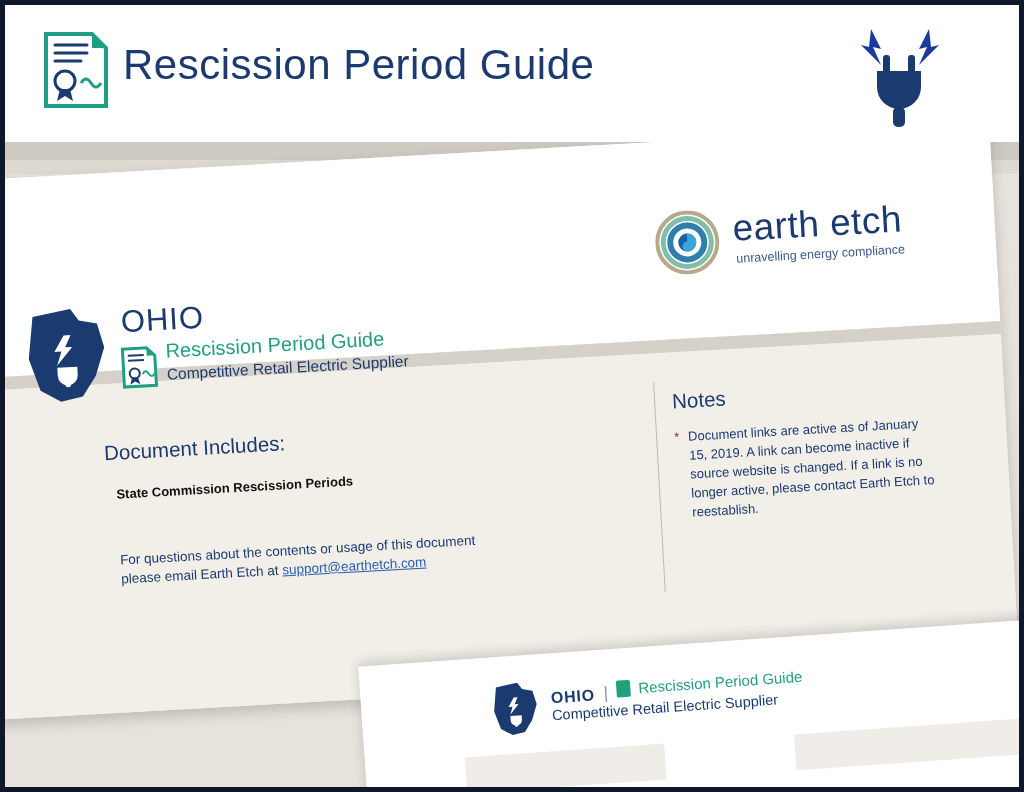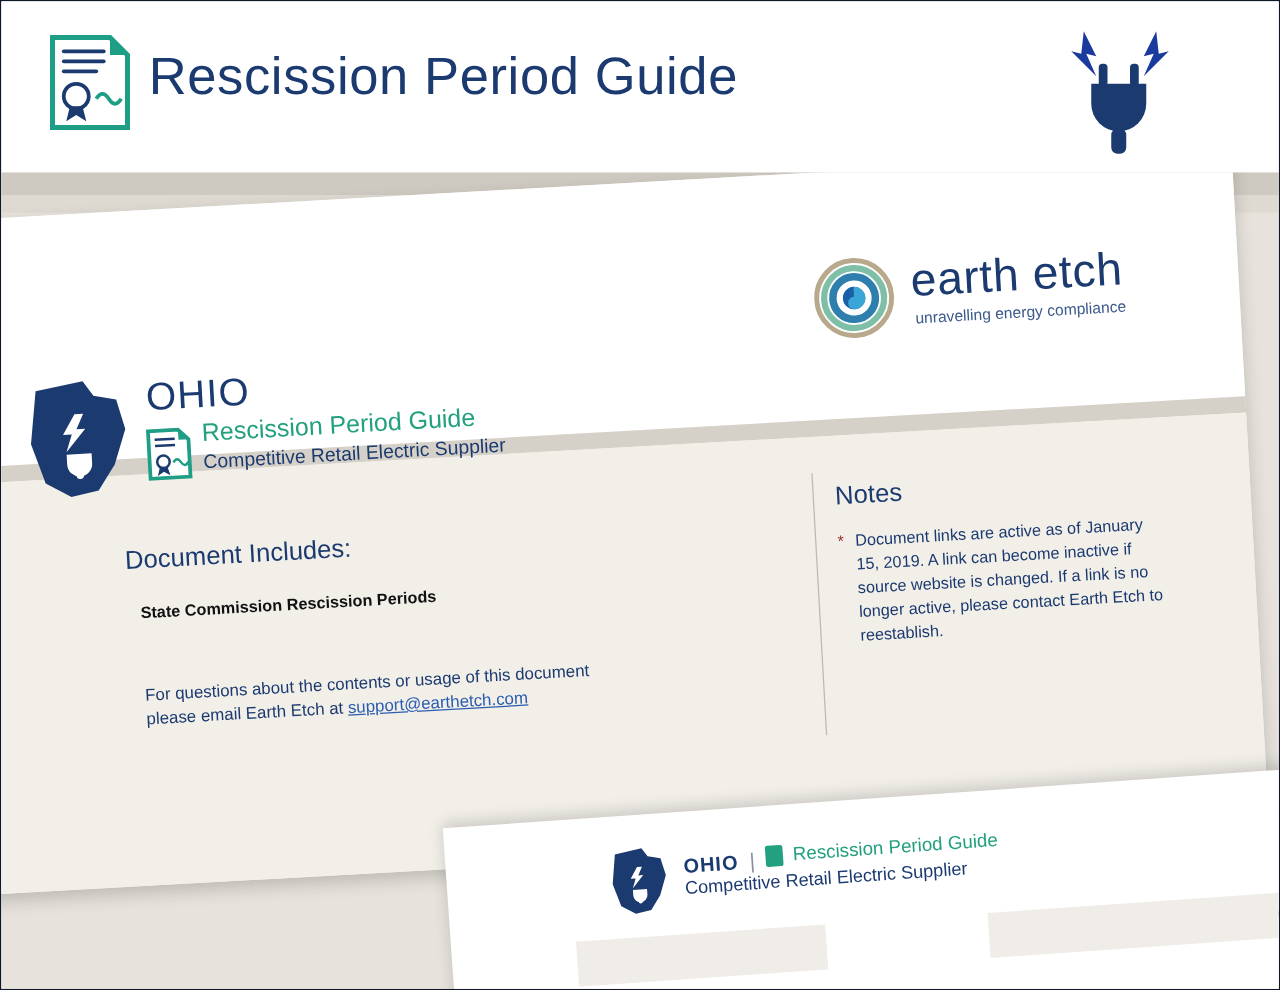--- a/index.html
+++ b/index.html
@@ -12,21 +12,21 @@
     height: 792px;
     font-family: "Liberation Sans", sans-serif;
     overflow: hidden;
   }
   .page {
     position: relative;
     width: 1024px;
     height: 792px;
     background: #ffffff;
     box-sizing: border-box;
-    border: 1px solid #0f172a;
+    border: 5px solid #0f172a;
     overflow: hidden;
   }
 
   
   .header {
     position: absolute;
     left: 0; top: 0;
     width: 1024px;
     height: 137px;
     background: #ffffff;

